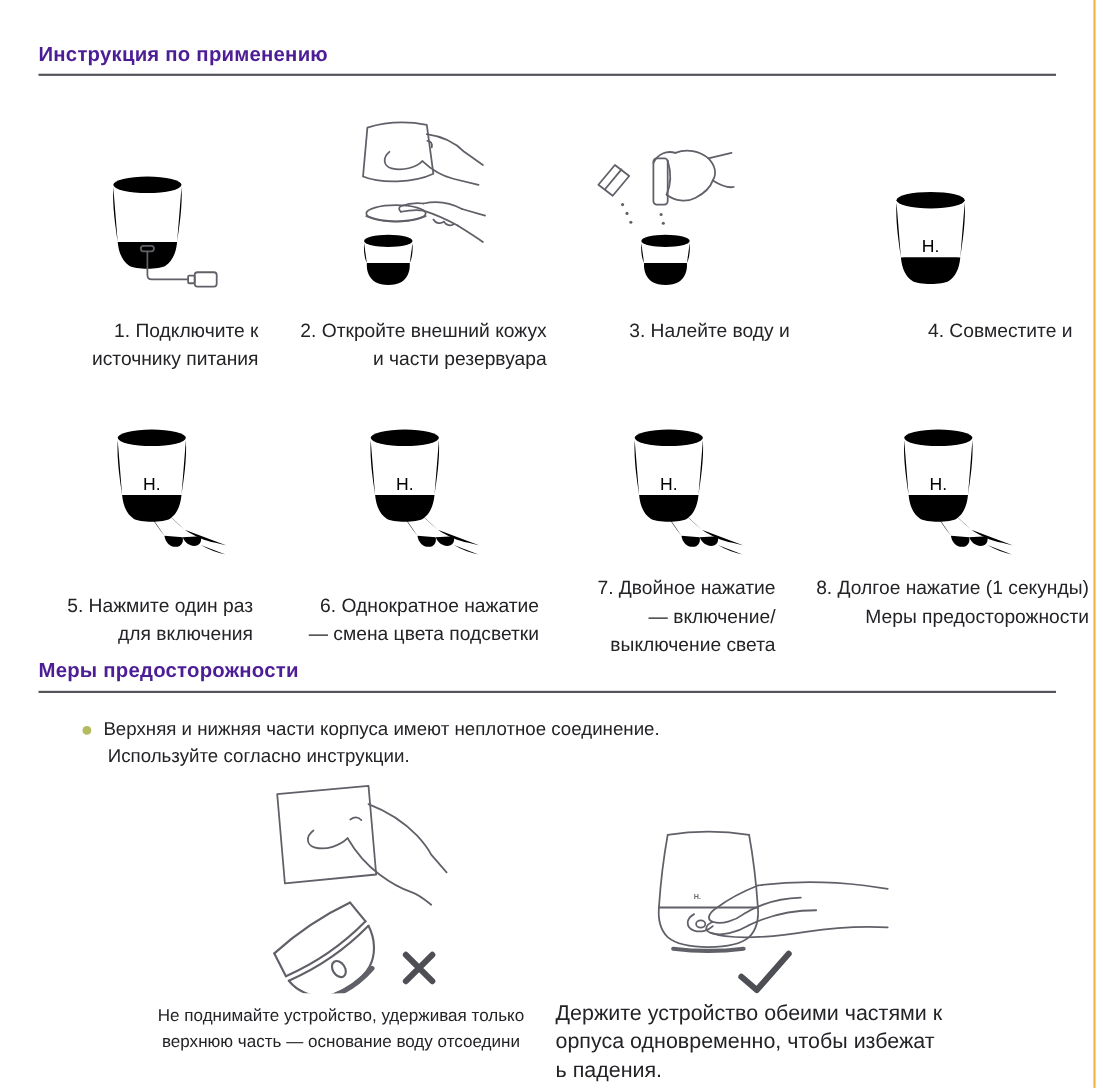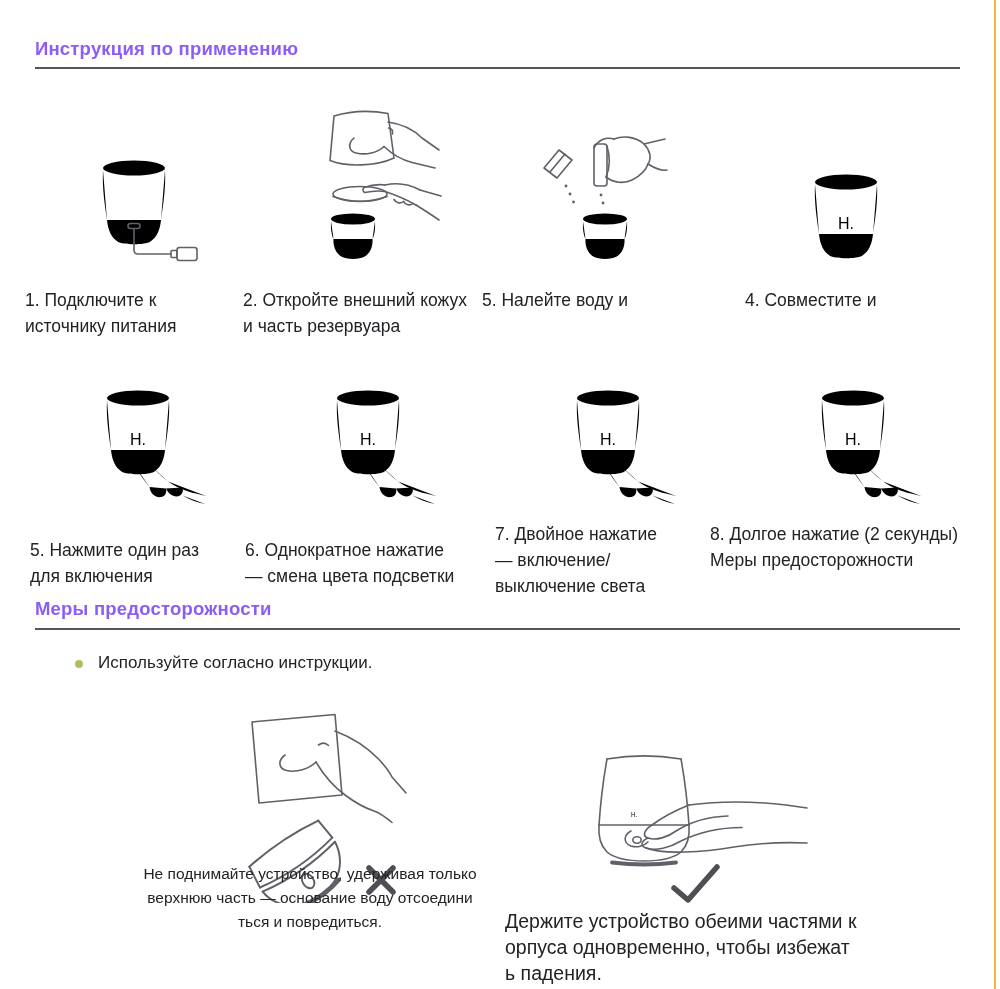--- a/index.html
+++ b/index.html
@@ -6,45 +6,45 @@
   body {
     width:1000px; height:989px;
     background:#ffffff;
     font-family:"Liberation Sans","DejaVu Sans",sans-serif;
     position:relative; overflow:hidden;
     color:#232327;
   }
   .sec-title {
     position:absolute; left:35px; margin:0;
     font-size:18.5px; font-weight:600; letter-spacing:0.2px;
-    color:#8b5cf6;
+    color:#4c1d95;
   }
   .rule {
     position:absolute; left:35px; width:925px; height:2px;
     background:#54545a;
   }
-  .cap { position:absolute; text-align:left; font-size:17.5px; line-height:26px; }
+  .cap { position:absolute; text-align:right; font-size:17.5px; line-height:26px; }
   .cap span { display:block; }
   .fig { position:absolute; }
   .fig path, .fig ellipse, .fig rect, .fig circle, .fig line {
     fill:none; stroke:#606068; stroke-width:1.6;
     stroke-linecap:round; stroke-linejoin:round;
   }
   .fig .drop { fill:#606068; stroke:none; }
   .fig .thick { stroke-width:3.8; }
   .fig .mark { stroke:#4e4e55; stroke-width:5.5; }
   .fig text { fill:#6a6a72; stroke:none; font-size:6.5px; font-weight:700; }
   .bullet-dot {
     position:absolute; left:75px; top:660px;
     width:8px; height:8px; border-radius:50%; background:#b6ba5f;
   }
   .bullet-text { position:absolute; left:94px; top:650px; font-size:17px; line-height:25px; }
   .bullet-text span { display:block; }
   .bullet-text span.l2 { padding-left:4px; }
-  .caption-small { position:absolute; left:110px; top:862px; width:400px;
+  .caption-small { position:absolute; left:110px; top:912px; width:400px;
     text-align:center; font-size:15.5px; line-height:24px; }
   .caption-small span { display:block; }
   .caption-big { position:absolute; left:505px; top:908px; width:400px;
     text-align:left; font-size:19.5px; line-height:26px; }
   .caption-big span { display:block; }
   .edge-line { position:absolute; left:994px; top:0; width:2px; height:989px; background:#f2b345; }
 </style>
 </head>
 <body>
 
@@ -140,24 +140,24 @@
 <svg class="fig" style="left:800px; top:172px" width="92" height="90" viewBox="0 0 92 90">
   <use href="#g-device"></use>
 </svg>
 
 <div class="cap" style="left:25px; top:287px; width:210px">
   <span>1. Подключите к</span>
   <span>источнику питания</span>
 </div>
 <div class="cap" style="left:243px; top:287px; width:254px">
   <span>2. Откройте внешний кожух</span>
-  <span>и часть резервуара</span>
+  <span>и части резервуара</span>
 </div>
 <div class="cap" style="left:482px; top:287px; width:236px">
-  <span>5. Налейте воду и</span>
+  <span>3. Налейте воду и</span>
 </div>
 <div class="cap" style="left:745px; top:287px; width:230px">
   <span>4. Совместите и</span>
 </div>
 
 <svg class="fig" style="left:92px; top:388px" width="118" height="120" viewBox="0 0 118 120">
   <use href="#g-device"></use>
     <use href="#g-press-hand"></use>
 </svg>
 <svg class="fig" style="left:322px; top:388px" width="118" height="120" viewBox="0 0 118 120">
@@ -180,29 +180,30 @@
 <div class="cap" style="left:245px; top:537px; width:245px">
   <span>6. Однократное нажатие</span>
   <span>— смена цвета подсветки</span>
 </div>
 <div class="cap" style="left:495px; top:521px; width:210px">
   <span>7. Двойное нажатие</span>
   <span>— включение/</span>
   <span>выключение света</span>
 </div>
 <div class="cap" style="left:710px; top:521px; width:280px">
-  <span>8. Долгое нажатие (2 секунды)</span>
+  <span>8. Долгое нажатие (1 секунды)</span>
   <span>Меры предосторожности</span>
 </div>
 
 <h2 class="sec-title" style="top:598px">Меры предосторожности</h2>
 <div class="rule" style="top:628px"></div>
 
 <div class="bullet-dot"></div>
 <div class="bullet-text">
+  <span>Верхняя и нижняя части корпуса имеют неплотное соединение.</span>
   <span class="l2">Используйте согласно инструкции.</span>
 </div>
 
 <svg class="fig" style="left:222px; top:698px" width="200" height="205" viewBox="0 0 200 205">
   <path d="M30,24 L113,16.5 L120,97 L37,105 Z"></path>
   <path d="M63,57 C55.5,62.5 56.5,70.5 64.5,72.5 C74.5,75 87,71 94,64"></path>
   <path d="M96.5,47 Q102,43 106.5,47.5"></path>
   <path d="M113,33 C130,39.5 146,50 157,61.5 C163,68 167.5,74 170,79 L184,95"></path>
   <path d="M94,64 C101,76 111,88 123,97 C133,104.5 143,110 152,113 C158,115 164,119.5 170,124.5"></path>
   <g transform="translate(24,168) rotate(-33) scale(1.22)">
@@ -231,21 +232,20 @@
   <path d="M74,90 C67,93 66,98 72,100 C82,103.5 96,99.5 106,93.5 C126,83.5 148,79.5 168,79.5"></path>
   <path d="M72,100 C90,107 130,104 160,99 C185,95 210,94 233,95"></path>
   <path d="M57,83 C49.5,87 49,95 57,98 C63,100 70,98 74,94"></path>
   <ellipse cx="63" cy="92" rx="4.2" ry="3.2"></ellipse>
   <path class="mark" d="M100,140 L114,152 L143,119"></path>
 </svg>
 
 <div class="caption-small">
   <span>Не поднимайте устройство, удерживая только</span>
   <span>верхнюю часть — основание воду отсоедини</span>
-  <span>ться и повредиться.</span>
 </div>
 <div class="caption-big">
   <span>Держите устройство обеими частями к</span>
   <span>орпуса одновременно, чтобы избежат</span>
   <span>ь падения.</span>
 </div>
 
 <div class="edge-line"></div>
 
 </body></html>

